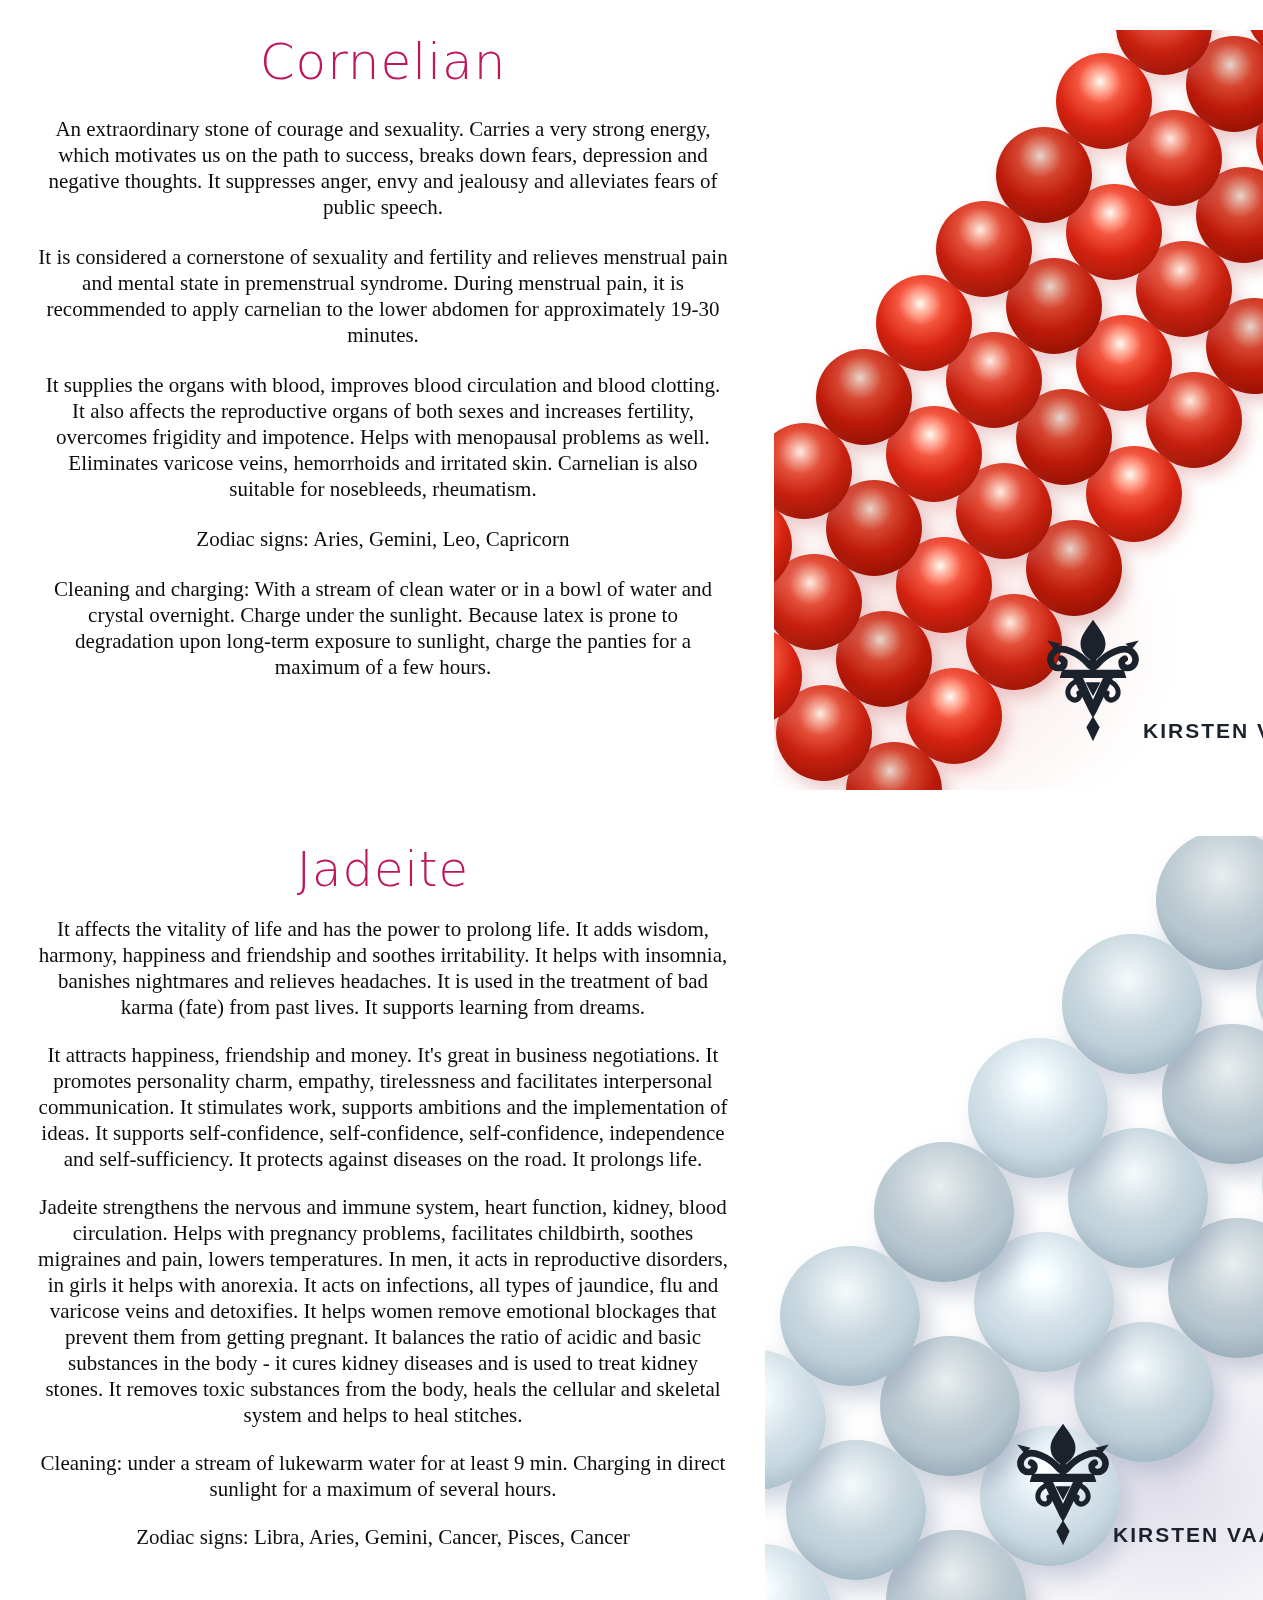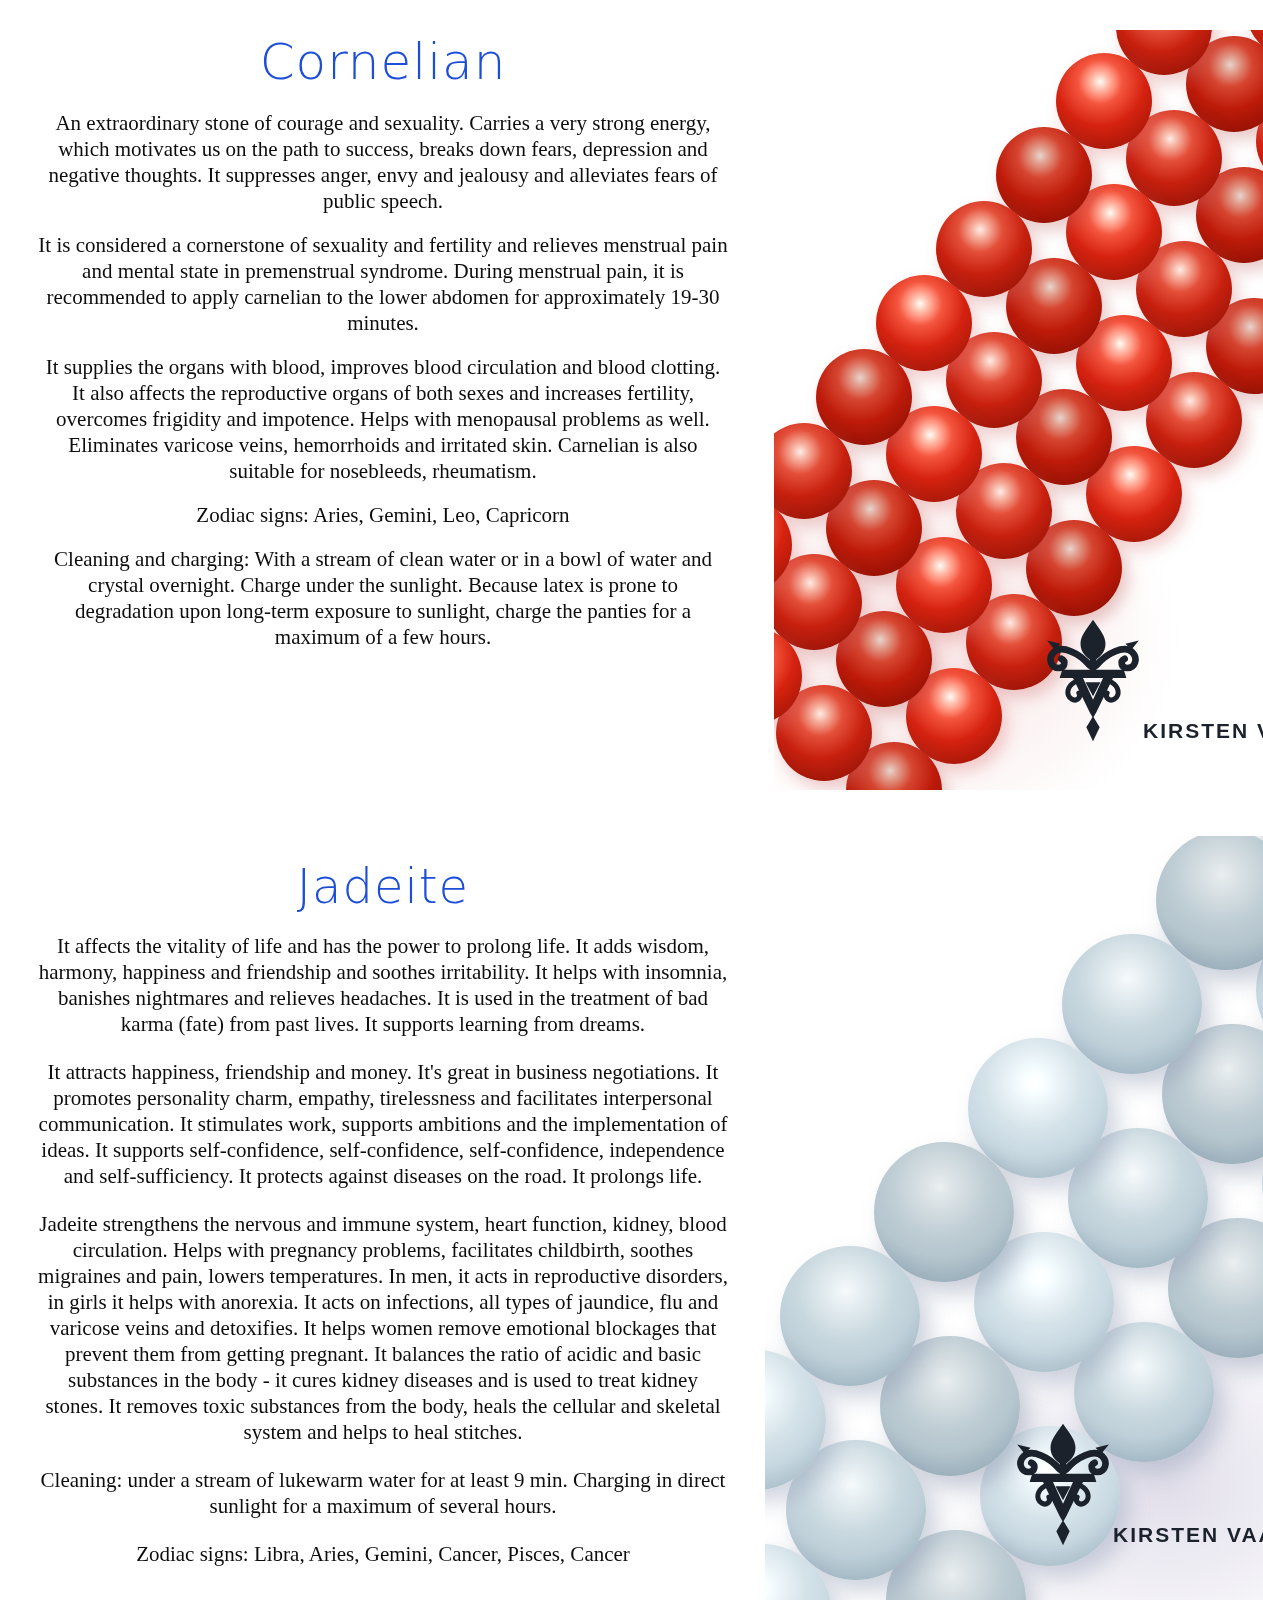--- a/index.html
+++ b/index.html
@@ -11,35 +11,35 @@
   *{box-sizing:border-box;}
   html,body{margin:0;padding:0;}
   body{
     width:1263px;height:1600px;position:relative;overflow:hidden;
     background:#ffffff;
     font-family:"Liberation Serif","DejaVu Serif",serif;
     color:#0d0d0d;
   }
   .sec{position:absolute;left:0;width:766px;}
   .sec1{top:0;}
-  .sec2{top:840px;}
+  .sec2{top:823px;}
   .stone-title{
     font-family:"DejaVu Sans ExtraLight","DejaVu Sans Light","DejaVu Sans","Liberation Sans",sans-serif;
     font-weight:200;
     font-size:50px;
     line-height:60px;
-    color:#1d4ed8;
+    color:#be185d;
     text-align:center;
     margin:0;
     letter-spacing:1px;
   }
   .sec1 .stone-title{padding-top:32px;}
   .sec2 .stone-title{padding-top:16px;font-size:48px;}
   .sec p{
-    margin:18px 38px;
+    margin:24px 38px;
     font-size:21px;
     line-height:26px;
     text-align:center;
     color:#0d0d0d;
   }
   .sec2 p{margin:22px 38px;}
   .sec2 p.first{margin-top:17px;}
 
   
   .photo{position:absolute;overflow:hidden;background:transparent;}

